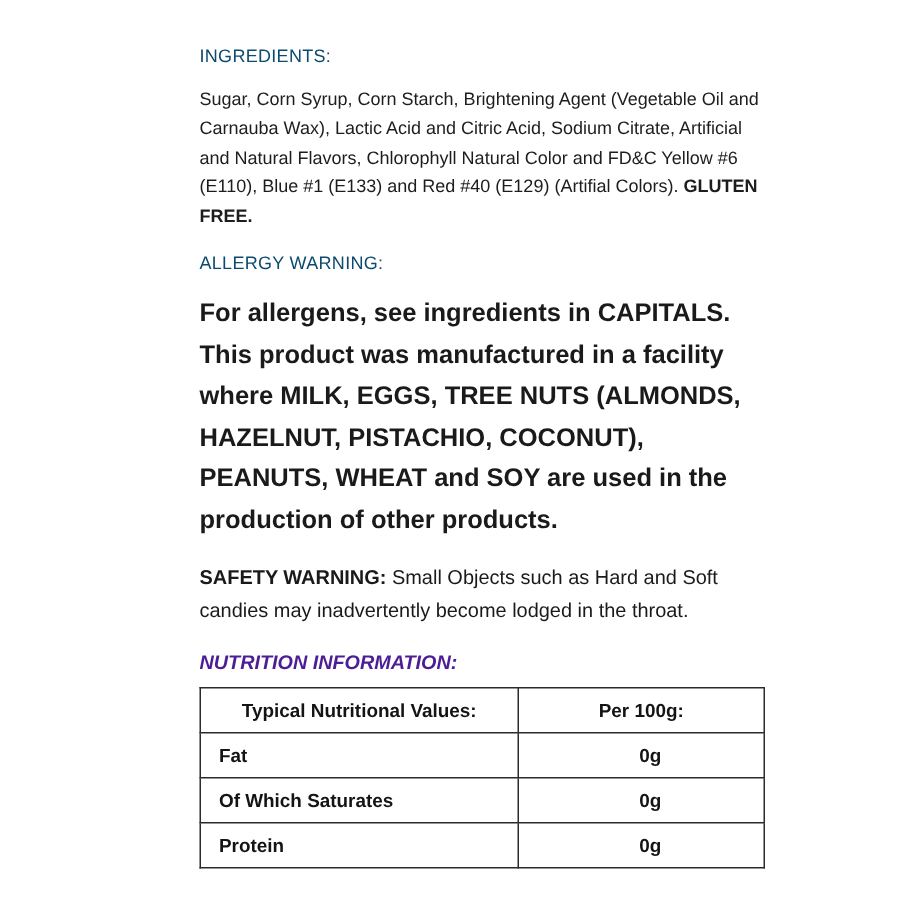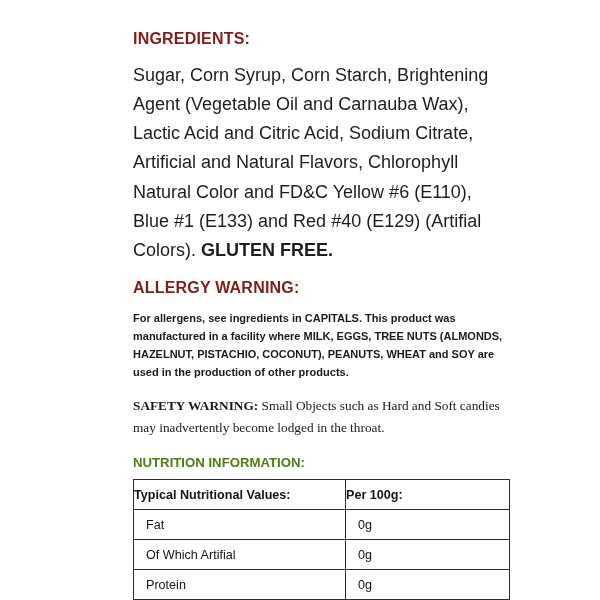--- a/index.html
+++ b/index.html
@@ -15,82 +15,84 @@
     -webkit-font-smoothing: antialiased;
   }
   .page {
     position: relative;
     width: 600px;
     height: 600px;
     box-sizing: border-box;
     padding: 30px 90px 0 133px;
   }
   .heading {
-    font-size: 16px;
-    font-weight: bold;
+    font-size: 12px;
+    font-weight: normal;
     letter-spacing: 0.2px;
     margin: 0 0 13px 0;
-    color: #7f1d1d;
+    color: #0c4a6e;
   }
   .body-text {
-    font-size: 18px;
+    font-size: 12px;
     line-height: 1.62;
     margin: 0 0 14px 0;
     color: #1d1d1d;
     max-width: 380px;
   }
   .bold {
     font-weight: bold;
   }
   .allergy-para {
     font-weight: bold;
-    font-size: 11px;
+    font-size: 17px;
     line-height: 1.62;
     margin: 0 0 14px 0;
     max-width: 378px;
   }
   .safety-para {
     font-size: 13.3px;
     line-height: 1.62;
     margin: 0 0 17px 0;
     max-width: 375px;
-    font-family: Liberation Serif, serif;
   }
   .nutrition-heading {
     font-size: 13.2px;
     font-weight: bold;
     margin: 0 0 9px 0;
-    color: #4d7c0f;
+    color: #4c1d95;
+    font-style: italic;
   }
   table.nutrition {
     border-collapse: collapse;
     width: 375px;
     table-layout: fixed;
   }
   table.nutrition td {
     border: 1px solid #2b2b2b;
     height: 29px;
     padding: 0 0 0 12px;
     font-size: 12.6px;
-    font-weight: normal;
+    font-weight: bold;
     color: #141414;
     vertical-align: middle;
   }
   table.nutrition tr.header-row td {
-    text-align: left;
+    text-align: center;
     padding-left: 0;
     font-weight: bold;
   }
   table.nutrition tr.header-row td.col-left {
+    text-align: center;
   }
   table.nutrition td.col-left {
     width: 211px;
   }
   table.nutrition td.col-right {
     width: 163px;
+    text-align: center;
   }
 </style>
 </head>
 <body>
 
 <div class="page">
 
   <h2 class="heading">INGREDIENTS:</h2>
 
   <p class="body-text"><span>Sugar, Corn Syrup, Corn Starch, Brightening Agent (Vegetable Oil and Carnauba Wax), Lactic Acid and Citric Acid, Sodium Citrate, Artificial and Natural Flavors, Chlorophyll Natural Color and FD&amp;C Yellow #6 (E110), Blue #1 (E133) and Red #40 (E129) (Artifial Colors). </span><span class="bold">GLUTEN FREE.</span></p>
@@ -107,21 +109,21 @@
     <tbody>
       <tr class="header-row">
         <td class="col-left">Typical Nutritional Values:</td>
         <td class="col-right">Per 100g:</td>
       </tr>
       <tr>
         <td class="col-left">Fat</td>
         <td class="col-right">0g</td>
       </tr>
       <tr>
-        <td class="col-left">Of Which Artifial</td>
+        <td class="col-left">Of Which Saturates</td>
         <td class="col-right">0g</td>
       </tr>
       <tr>
         <td class="col-left">Protein</td>
         <td class="col-right">0g</td>
       </tr>
 
     </tbody>
   </table>
 

